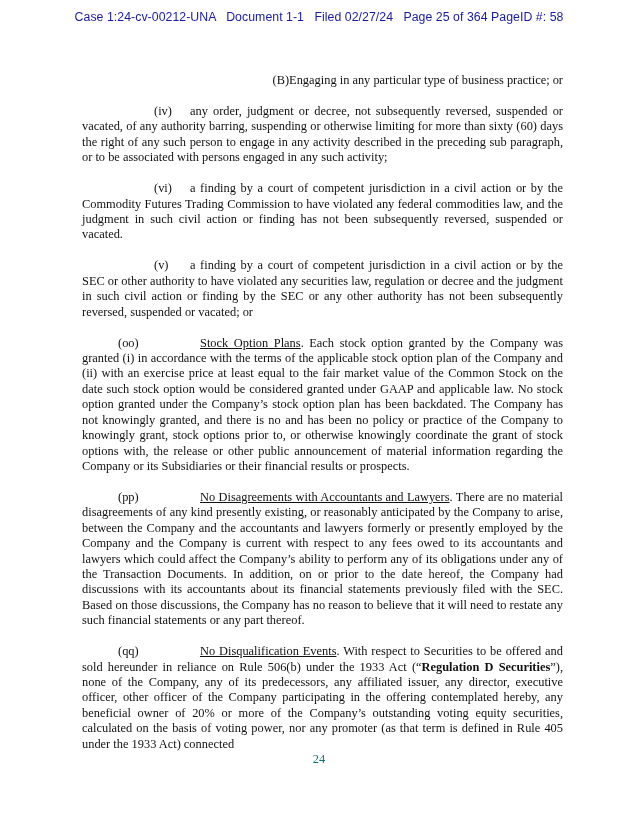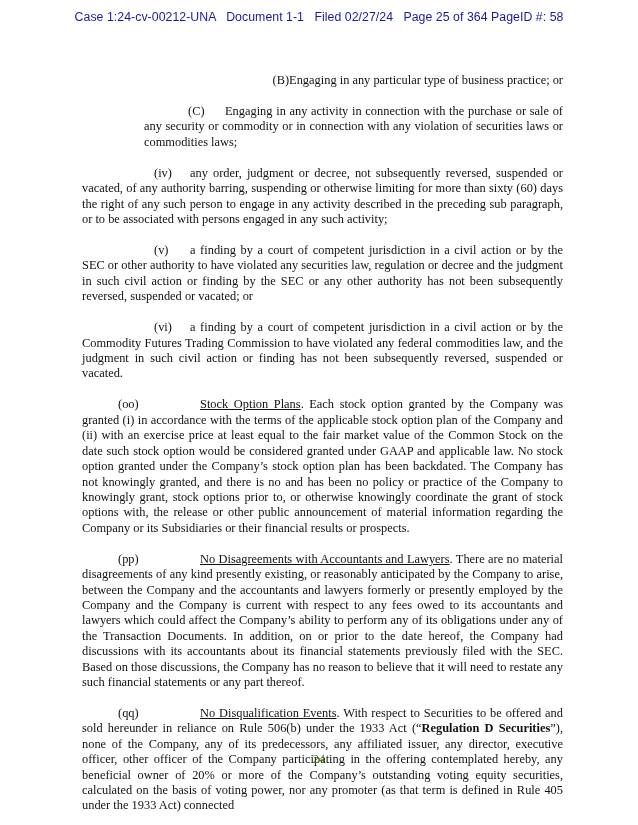--- a/index.html
+++ b/index.html
@@ -16,48 +16,45 @@
     }
     .p { margin: 0 0 15.6px 0; }
     .lbl-c { display: inline-block; width: 37px; }
     .first-indent-72 { text-indent: 72px; }
     .first-indent-36 { text-indent: 36px; }
     .lbl-roman { display: inline-block; width: 36px; text-indent: 0; }
     .u { text-decoration: underline; margin-left: 46px; }
     .b { font-weight: bold; font-family: Liberation Serif, serif; }
     .footer-num {
       position: absolute; top: 815px; left: 0; width: 638px; text-align: center;
-      font-family: "Liberation Serif", serif; font-size: 12.4px; color: #4d7c0f;
+      font-family: "Liberation Serif", serif; font-size: 12.4px; color: #0f766e;
     }
   </style>
 </head>
 <body>
 
 <div class="header">Case 1:24-cv-00212-UNA   Document 1-1   Filed 02/27/24   Page 25 of 364 PageID #: 58</div>
 
 <div class="page">
 
   <p class="p" style="margin-left:106px; text-align:right;">
     <span class="lbl-c">(B)</span><span>Engaging in any particular type of business practice; or</span>
   </p>
 
-  <p class="p" style="margin-left:62px; text-indent:44px;">
-    <span class="lbl-c" style="text-indent:0;">(C)</span><span>Engaging in any activity in connection with the purchase or sale of any security or commodity or in connection with any violation of securities laws or commodities laws;</span>
-  </p>
 
   <p class="p first-indent-72">
     <span class="lbl-roman">(iv)</span><span>any order, judgment or decree, not subsequently reversed, suspended or vacated, of any authority barring, suspending or otherwise limiting for more than sixty (60) days the right of any such person to engage in any activity described in the preceding sub paragraph, or to be associated with persons engaged in any such activity;</span>
   </p>
 
   <p class="p first-indent-72">
-    <span class="lbl-roman">(v)</span><span>a finding by a court of competent jurisdiction in a civil action or by the SEC or other authority to have violated any securities law, regulation or decree and the judgment in such civil action or finding by the SEC or any other authority has not been subsequently reversed, suspended or vacated; or</span>
+    <span class="lbl-roman">(vi)</span><span>a finding by a court of competent jurisdiction in a civil action or by the Commodity Futures Trading Commission to have violated any federal commodities law, and the judgment in such civil action or finding has not been subsequently reversed, suspended or vacated.</span>
   </p>
 
   <p class="p first-indent-72">
-    <span class="lbl-roman">(vi)</span><span>a finding by a court of competent jurisdiction in a civil action or by the Commodity Futures Trading Commission to have violated any federal commodities law, and the judgment in such civil action or finding has not been subsequently reversed, suspended or vacated.</span>
+    <span class="lbl-roman">(v)</span><span>a finding by a court of competent jurisdiction in a civil action or by the SEC or other authority to have violated any securities law, regulation or decree and the judgment in such civil action or finding by the SEC or any other authority has not been subsequently reversed, suspended or vacated; or</span>
   </p>
 
   <p class="p first-indent-36">
     <span class="lbl-roman">(oo)</span><span class="u">Stock Option Plans</span><span>. Each stock option granted by the Company was granted (i) in accordance with the terms of the applicable stock option plan of the Company and (ii) with an exercise price at least equal to the fair market value of the Common Stock on the date such stock option would be considered granted under GAAP and applicable law. No stock option granted under the Company’s stock option plan has been backdated. The Company has not knowingly granted, and there is no and has been no policy or practice of the Company to knowingly grant, stock options prior to, or otherwise knowingly coordinate the grant of stock options with, the release or other public announcement of material information regarding the Company or its Subsidiaries or their financial results or prospects.</span>
   </p>
 
   <p class="p first-indent-36">
     <span class="lbl-roman">(pp)</span><span class="u">No Disagreements with Accountants and Lawyers</span><span>. There are no material disagreements of any kind presently existing, or reasonably anticipated by the Company to arise, between the Company and the accountants and lawyers formerly or presently employed by the Company and the Company is current with respect to any fees owed to its accountants and lawyers which could affect the Company’s ability to perform any of its obligations under any of the Transaction Documents. In addition, on or prior to the date hereof, the Company had discussions with its accountants about its financial statements previously filed with the SEC. Based on those discussions, the Company has no reason to believe that it will need to restate any such financial statements or any part thereof.</span>
   </p>
 

